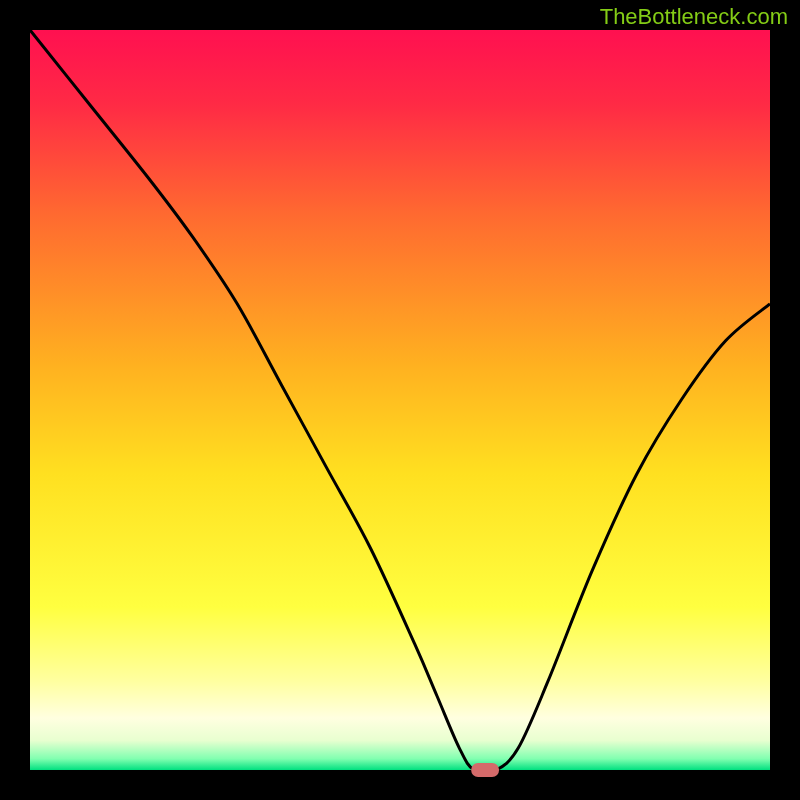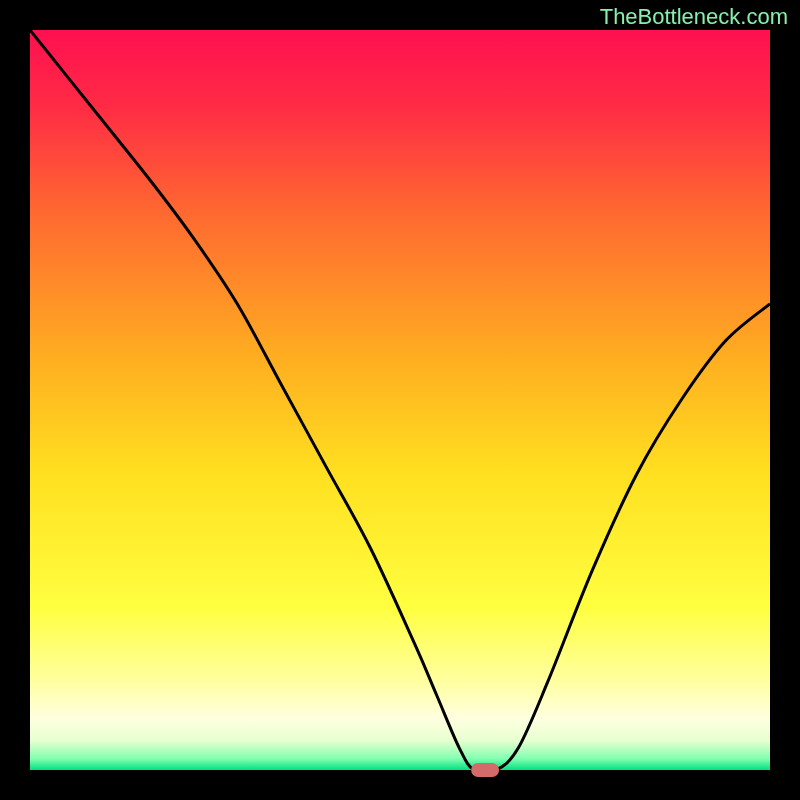--- a/index.html
+++ b/index.html
@@ -13,21 +13,21 @@
   }
   .chart-container {
     position: relative;
     width: 800px;
     height: 800px;
   }
   .watermark {
     position: absolute;
     top: 4px;
     right: 12px;
-    color: #86efac;
+    color: #84cc16;
     font-size: 22px;
     font-weight: 500;
     z-index: 10;
   }
   svg {
     display: block;
   }
 </style>
 </head>
 <body>

